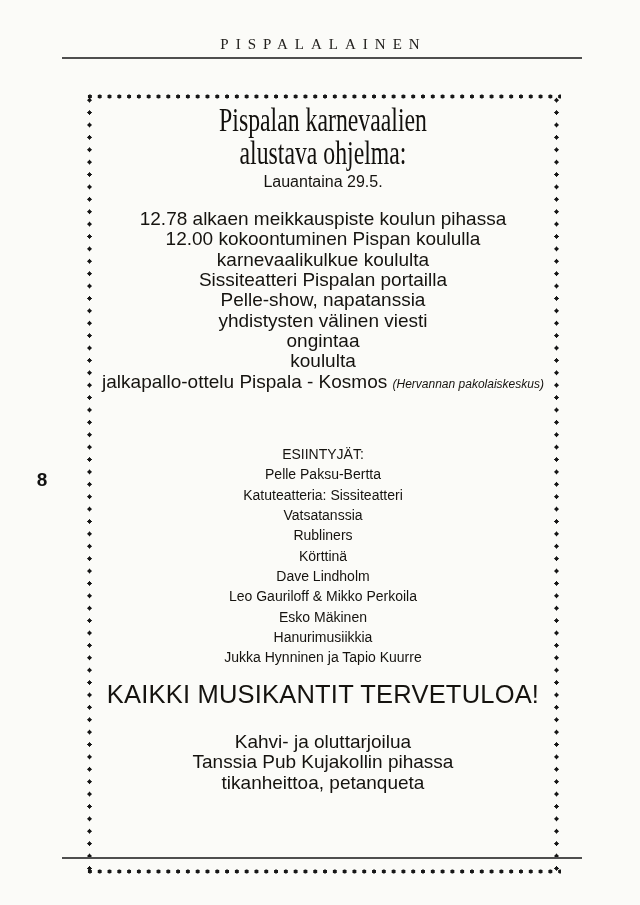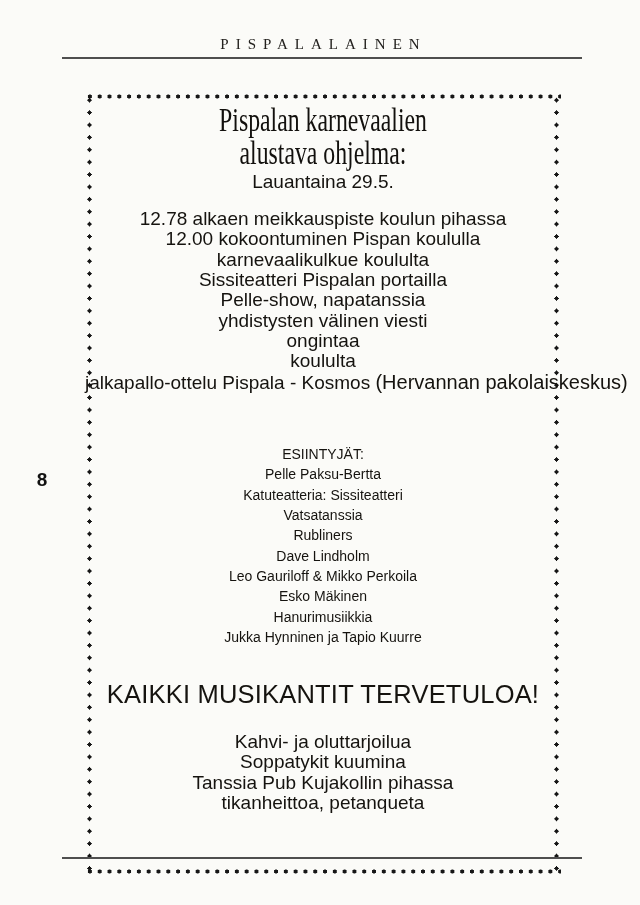--- a/index.html
+++ b/index.html
@@ -43,23 +43,23 @@
   .dots-left{left:2px;}
   .dots-right{right:2px;}
   .centered{position:absolute;left:0;width:100%;text-align:center;}
   .title-block{
     top:10px;
     font-family:"Liberation Serif","DejaVu Serif",serif;
     font-size:33px;line-height:33px;font-weight:400;color:#12100d;
     transform:scaleX(0.72);transform-origin:50% 0;
     white-space:nowrap;
   }
-  .date-line{top:77px;font-size:19px;line-height:22px;}
+  .date-line{top:77px;font-size:16px;line-height:22px;}
   .schedule-block{top:115px;font-size:19px;line-height:20.35px;}
-  .football-note{font-size:20px;}
+  .football-note{font-size:12px;font-style:italic;}
   .performers-block{top:350px;font-size:14px;line-height:20.35px;}
   .welcome-line{
     top:585px;font-size:25.5px;line-height:30px;font-weight:400;
     letter-spacing:0.2px;white-space:nowrap;
   }
   .extras-block{top:638px;font-size:19px;line-height:20.35px;}
   .line{white-space:nowrap;}
 </style>
 </head>
 <body>
@@ -95,31 +95,31 @@
     <div class="line">koululta</div>
     <div class="line"><span>jalkapallo-ottelu Pispala - Kosmos</span> <span class="football-note">(Hervannan pakolaiskeskus)</span></div>
   </div>
 
   <div class="centered performers-block">
     <div class="line">ESIINTYJÄT:</div>
     <div class="line">Pelle Paksu-Bertta</div>
     <div class="line">Katuteatteria: Sissiteatteri</div>
     <div class="line">Vatsatanssia</div>
     <div class="line">Rubliners</div>
+    <div class="line">Körttinä</div>
     <div class="line">Dave Lindholm</div>
     <div class="line">Leo Gauriloff &amp; Mikko Perkoila</div>
     <div class="line">Esko Mäkinen</div>
     <div class="line">Hanurimusiikkia</div>
     <div class="line">Jukka Hynninen ja Tapio Kuurre</div>
   </div>
 
   <div class="centered welcome-line">KAIKKI MUSIKANTIT TERVETULOA!</div>
 
   <div class="centered extras-block">
     <div class="line">Kahvi- ja oluttarjoilua</div>
-    <div class="line">Soppatykit kuumina</div>
     <div class="line">Tanssia Pub Kujakollin pihassa</div>
     <div class="line">tikanheittoa, petanqueta</div>
   </div>
 
 </div>
 
 <div class="rule rule-bottom"></div>
 
 </body></html>

